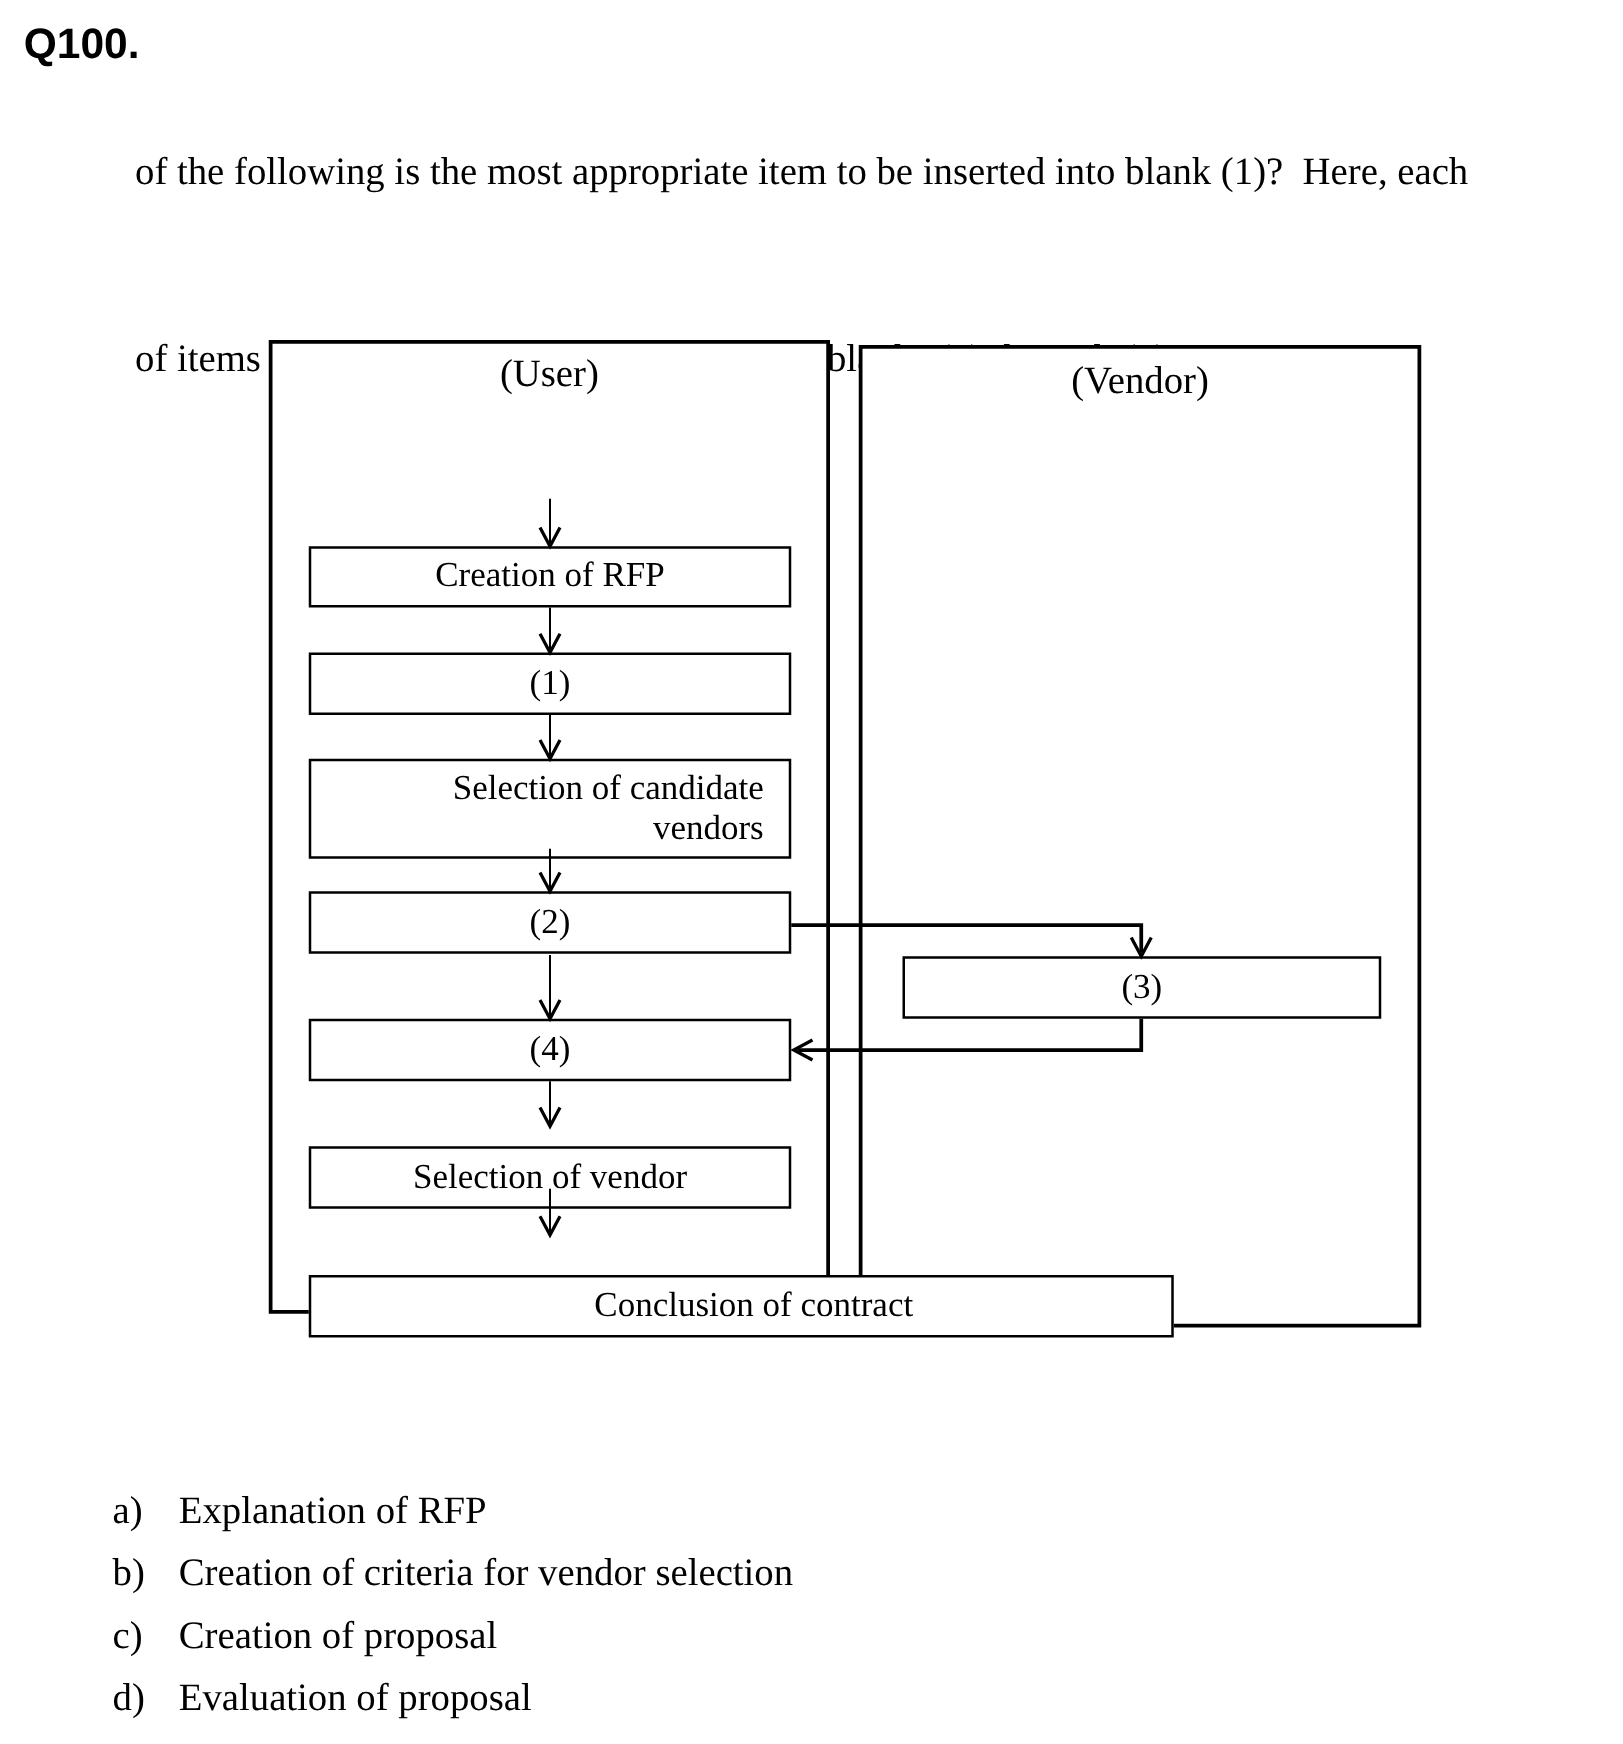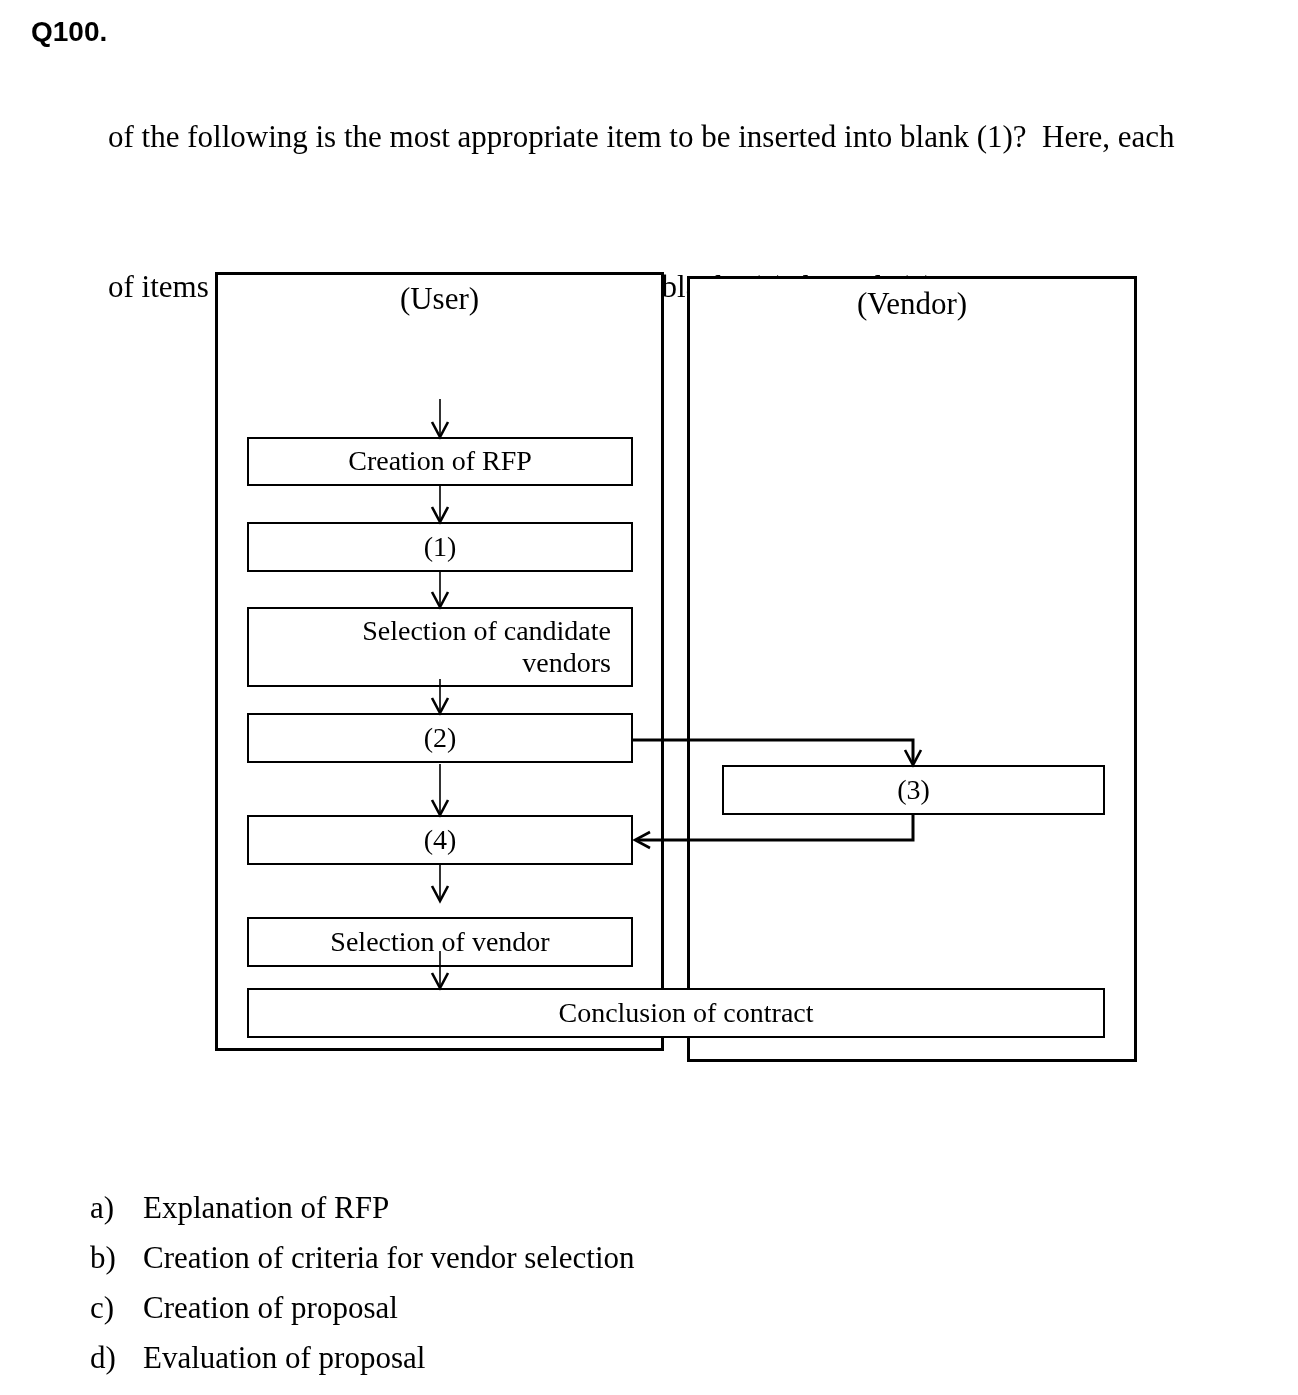--- a/index.html
+++ b/index.html
@@ -9,25 +9,25 @@
     height: 1395px;
     background: #ffffff;
     color: #000000;
     font-family: "Liberation Serif", serif;
     overflow: hidden;
   }
 
   
   .qnum {
     position: absolute;
-    left: 31px;
+    left: 19px;
     top: 16px;
     font-family: "Liberation Sans", sans-serif;
     font-weight: bold;
-    font-size: 28px;
+    font-size: 34px;
   }
   .qtext {
     position: absolute;
     left: 108px;
     top: 12px;
     width: 1190px;
     font-size: 31px;
     line-height: 50px;
     white-space: pre-wrap;
   }
@@ -93,21 +93,21 @@
 
   <div class="node" style="left:247px; top:437px; width:386px; height:49px;">Creation of RFP</div>
   <div class="node" style="left:247px; top:522px; width:386px; height:50px;">(1)</div>
   <div class="node" style="left:247px; top:607px; width:386px; height:80px;text-align:right;">Selection of candidate vendors</div>
   <div class="node" style="left:247px; top:713px; width:386px; height:50px;">(2)</div>
   <div class="node" style="left:247px; top:815px; width:386px; height:50px;">(4)</div>
   <div class="node" style="left:247px; top:901px; width:386px; height:50px;margin-top:16px;">Selection of vendor</div>
 
   <div class="node" style="left:722px; top:765px; width:383px; height:50px;">(3)</div>
 
-  <div class="node" style="left:247px; top:988px; width:858px; height:50px;padding-left:40px;">Conclusion of contract</div>
+  <div class="node" style="left:247px; top:1020px; width:692px; height:50px;padding-left:40px;">Conclusion of contract</div>
 
   <svg class="connectors" width="1298" height="1395" viewBox="0 0 1298 1395">
     <g stroke="#000" fill="none">
 
       <g>
         <line x1="440" y1="399" x2="440" y2="435" stroke-width="1.6"></line>
         <polyline points="432,422 440,437 448,422" stroke-width="2.6"></polyline>
       </g>
       <g>
         <line x1="440" y1="486" x2="440" y2="520" stroke-width="1.6"></line>

